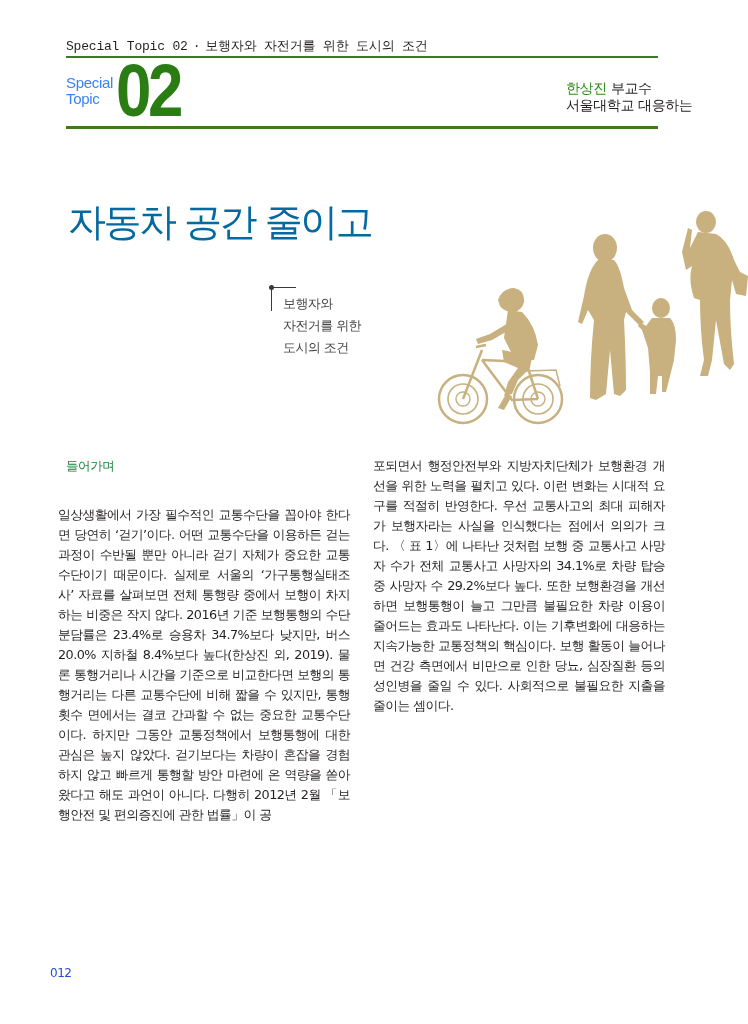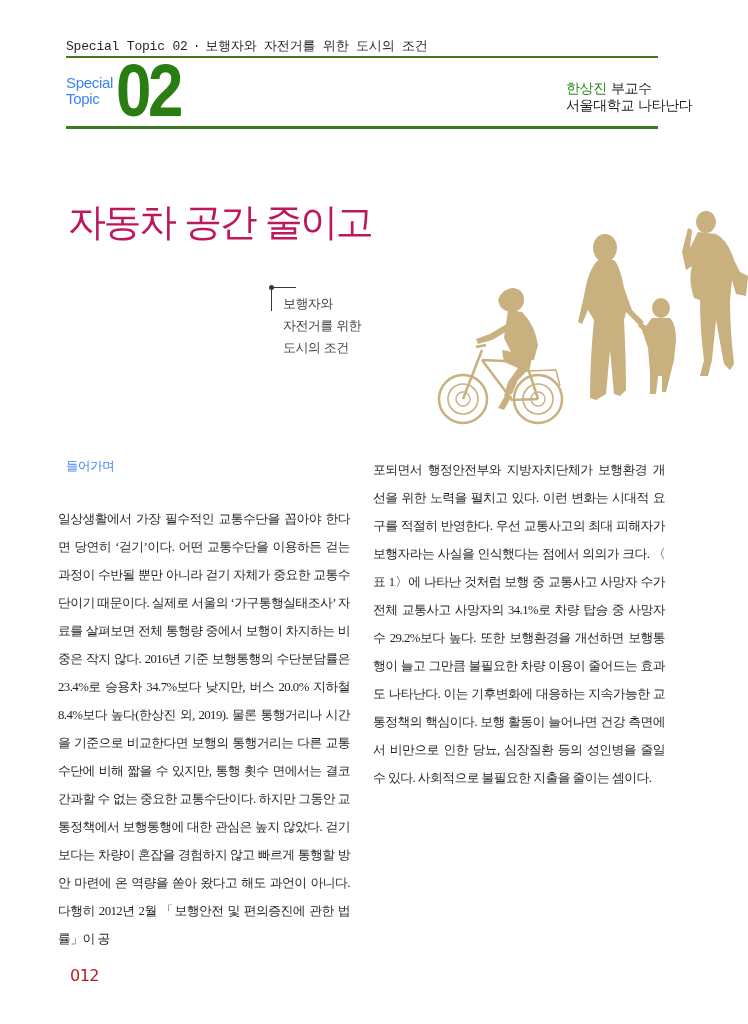--- a/index.html
+++ b/index.html
@@ -32,21 +32,21 @@
       font-size: 74px; line-height: 74px; color: #2a7d12; letter-spacing: -4px;
       transform: scaleX(0.86); transform-origin: left top;
     }
     .author {
       position: absolute; left: 566px; top: 80px; font-size: 14px; line-height: 17px;
       letter-spacing: -0.4px; white-space: nowrap;
     }
     .author .name { color: #2f8a1a; }
     .headline {
       position: absolute; left: 68px; top: 200px;
-      font-size: 38px; line-height: 44px; color: #be185d; letter-spacing: -2.5px;
+      font-size: 38px; line-height: 44px; color: #0369a1; letter-spacing: -2.5px;
       font-weight: normal; margin: 0;
     }
     .subhead-wrap {
       position: absolute; left: 271px; top: 287px;
     }
     .subhead-marker {
       position: absolute; left: 0; top: 0; width: 1px; height: 24px; background: #3a3a3a;
     }
     .subhead-marker::before {
       content: ""; position: absolute; left: -2px; top: -2px; width: 5px; height: 5px; border-radius: 50%; background: #3a3a3a;
@@ -55,50 +55,50 @@
       position: absolute; left: 0; top: 0; width: 25px; height: 1px; background: #3a3a3a;
     }
     .subhead {
       position: absolute; left: 12px; top: 6px; font-size: 13px; line-height: 22px; color: #444;
       letter-spacing: -0.6px; white-space: nowrap;
     }
     .illustration {
       position: absolute; left: 430px; top: 200px; width: 318px; height: 230px;
     }
     .section-label {
-      position: absolute; left: 66px; top: 458px; font-size: 12.5px; color: #3b82f6; letter-spacing: -0.4px;
+      position: absolute; left: 66px; top: 458px; font-size: 12.5px; color: #15803d; letter-spacing: -0.4px;
     }
     .col {
-      position: absolute; width: 292px; font-size: 12.8px; line-height: 28px; letter-spacing: -0.55px;
-      text-align: justify; color: #231f20; font-family: Liberation Serif, serif;
+      position: absolute; width: 292px; font-size: 12.8px; line-height: 20px; letter-spacing: -0.55px;
+      text-align: justify; color: #231f20;
     }
     .col p { margin: 0; }
     .col-left { left: 58px; top: 505px; }
     .col-right { left: 373px; top: 456px; }
     .page-number {
-      position: absolute; left: 70px; top: 966px; font-size: 16px; letter-spacing: -0.5px; color: #b91c1c;
+      position: absolute; left: 50px; top: 966px; font-size: 12px; letter-spacing: -0.5px; color: #1d4ed8;
     }
   </style>
 </head>
 <body>
 
 <div class="running-head">
   <span>Special Topic 02</span><span class="sep">·</span><span>보행자와 자전거를 위한 도시의 조건</span>
 </div>
 <div class="rule-top"></div>
 
 <div class="special-label">
   <div>Special</div>
   <div>Topic</div>
 </div>
 <div class="topic-number">02</div>
 
 <div class="author">
   <div><span class="name">한상진</span> <span>부교수</span></div>
-  <div>서울대학교 나타난다</div>
+  <div>서울대학교 대응하는</div>
 </div>
 
 <div class="rule-bottom"></div>
 
 <h1 class="headline">
   <div>자동차 공간 줄이고</div>
 </h1>
 
 <div class="subhead-wrap">
   <div class="subhead-marker"></div>

